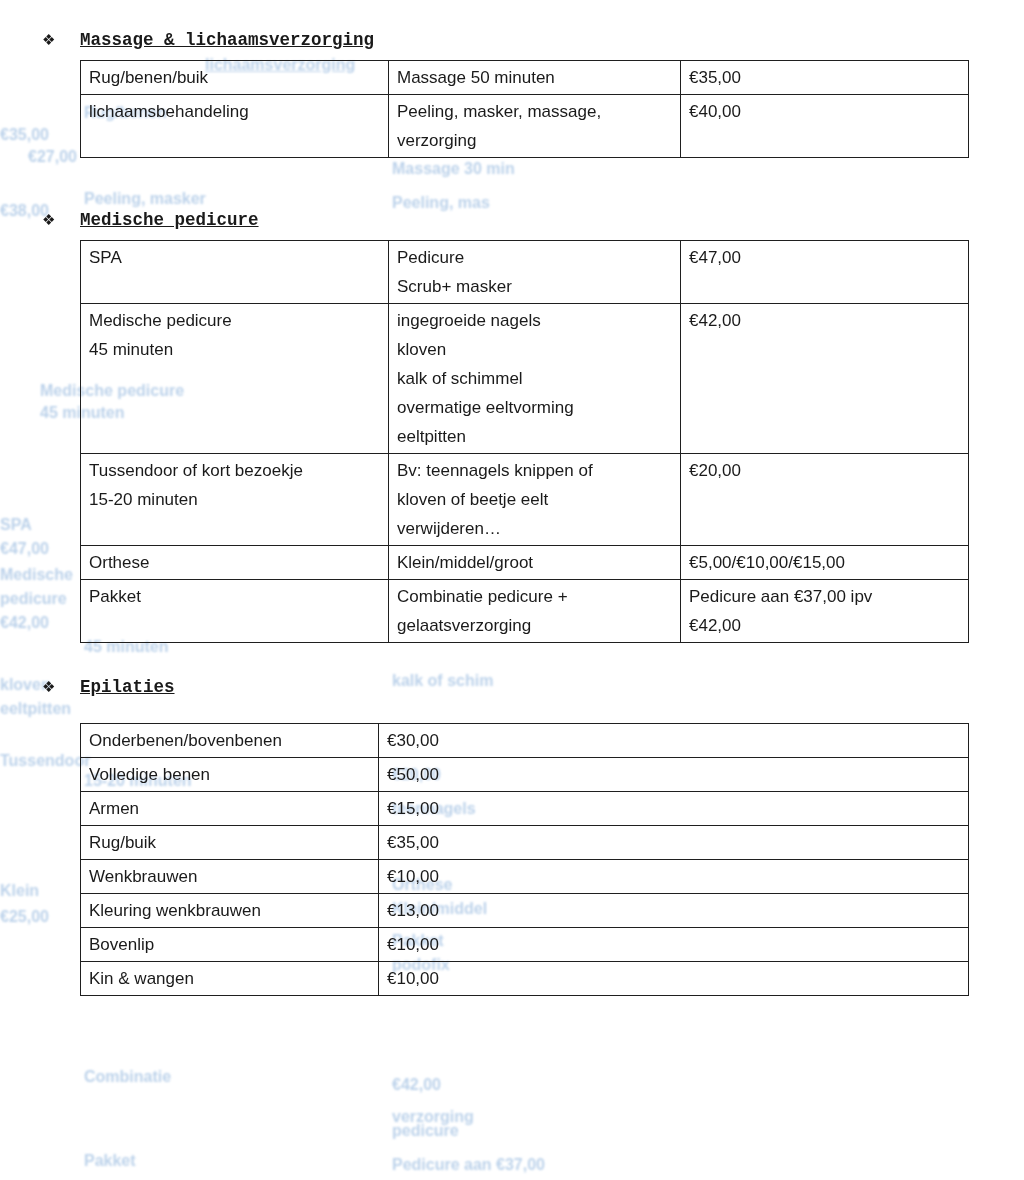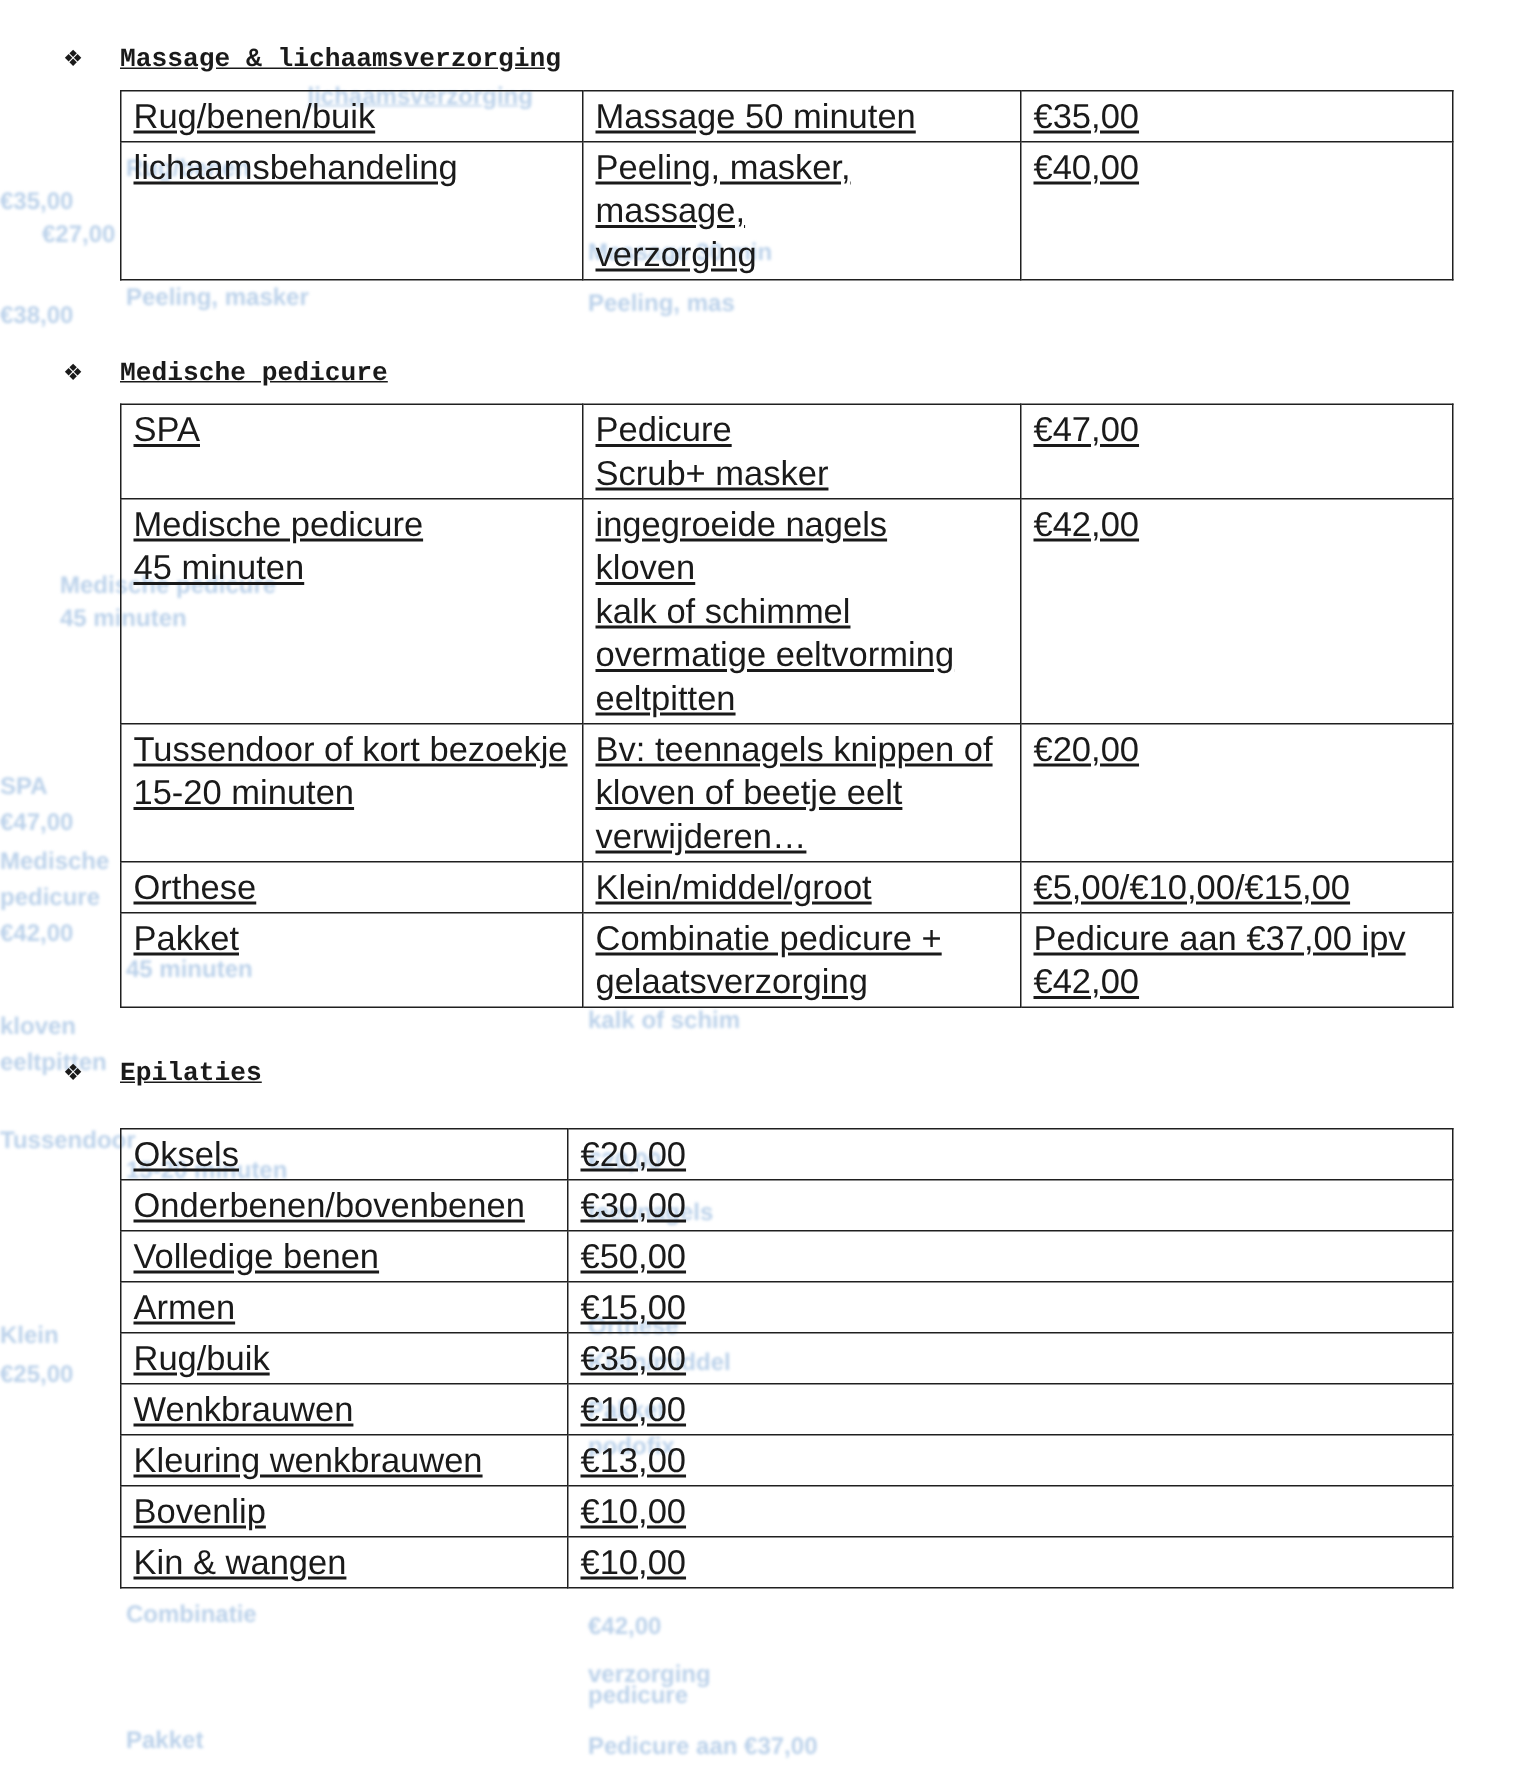--- a/index.html
+++ b/index.html
@@ -38,22 +38,21 @@
     font-weight:normal;font-size:15px;
     text-decoration:none;
   }
   h2.sec-head .sec-title{text-decoration:underline;font-family:Liberation Mono, monospace;}
   .sec-epilaties h2.sec-head{margin-bottom:26px;}
   table.price{
     border-collapse:collapse;
     width:888px;
     table-layout:fixed;
     background:transparent;
-    font-size:23px;
-    text-decoration:underline;
+    font-size:17px;
   }
   table.price td{
     border:1.5px solid #1f1f1f;
     padding:2px 8px;
     line-height:29px;
     vertical-align:top;
     white-space:pre-line;
     overflow:hidden;
   }
   table.t3 col.c1{width:308px;}
@@ -192,24 +191,20 @@
         <span class="bullet">❖</span>
         <span class="sec-title">Epilaties</span>
       </h2>
       <table class="price t2">
         <colgroup>
             <col class="c1">
             <col class="c2">
           </colgroup>
         <tbody>
           <tr>
-            <td>Oksels</td>
-            <td>€20,00</td>
-          </tr>
-          <tr>
             <td>Onderbenen/bovenbenen</td>
             <td>€30,00</td>
           </tr>
           <tr>
             <td>Volledige benen</td>
             <td>€50,00</td>
           </tr>
           <tr>
             <td>Armen</td>
             <td>€15,00</td>

